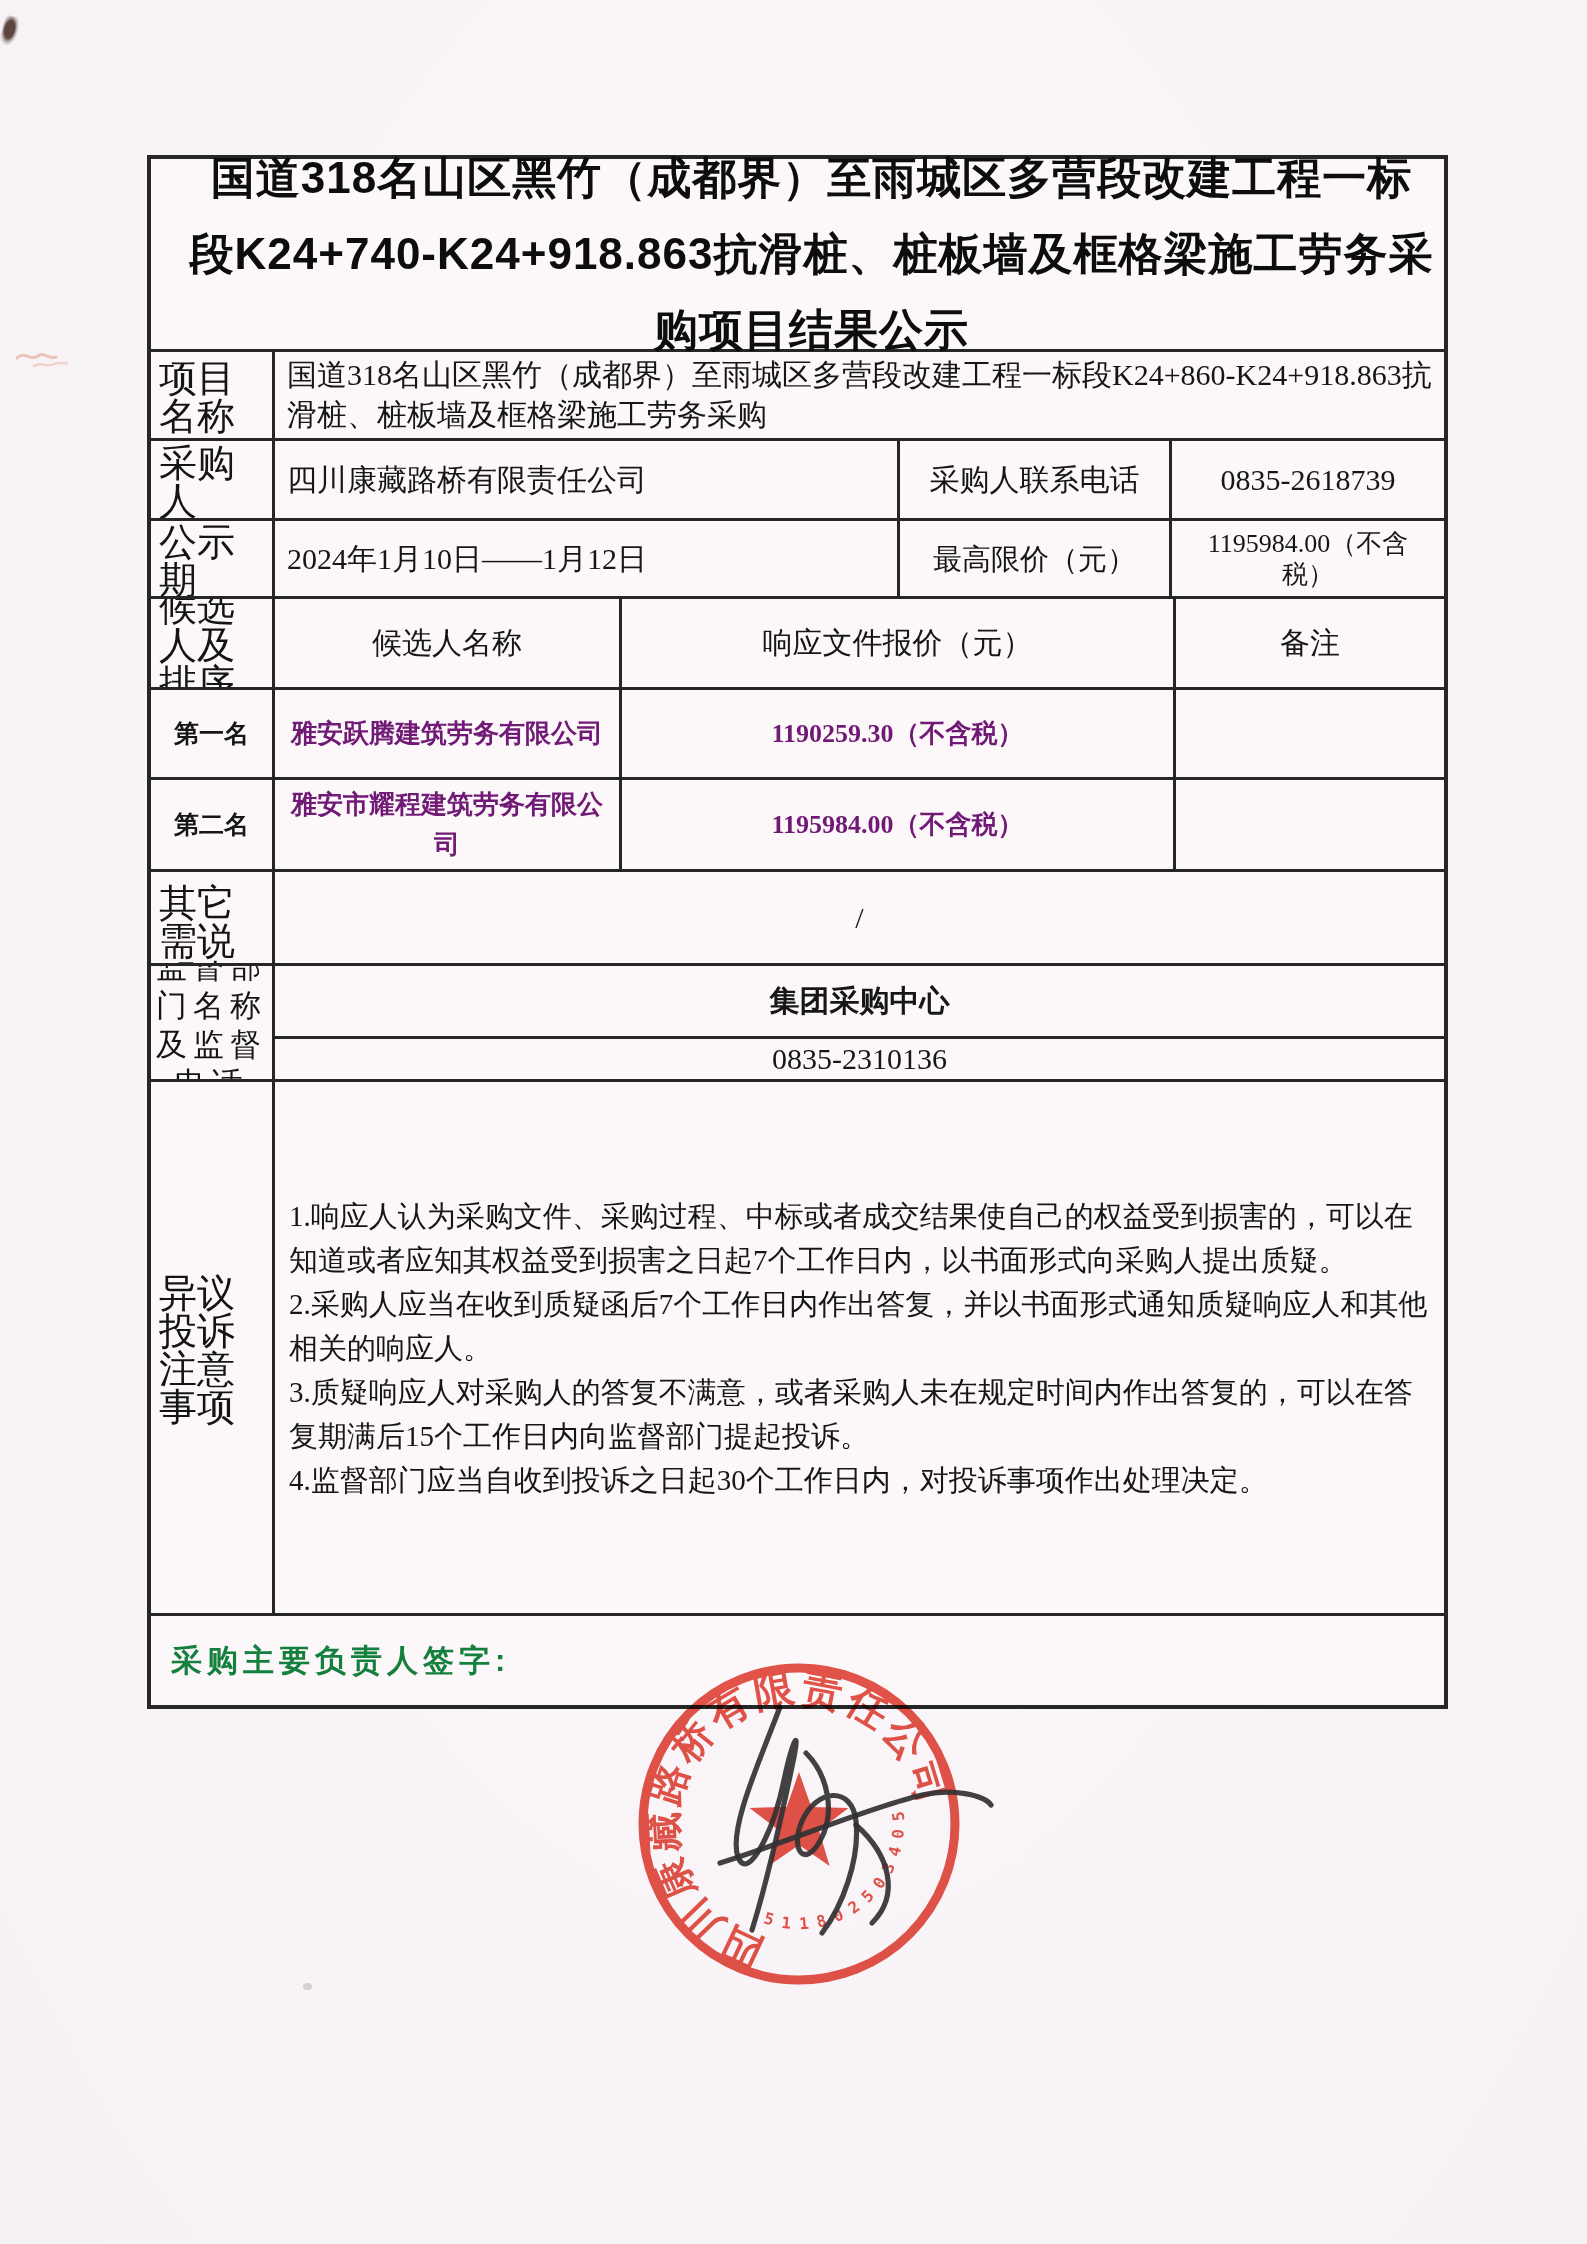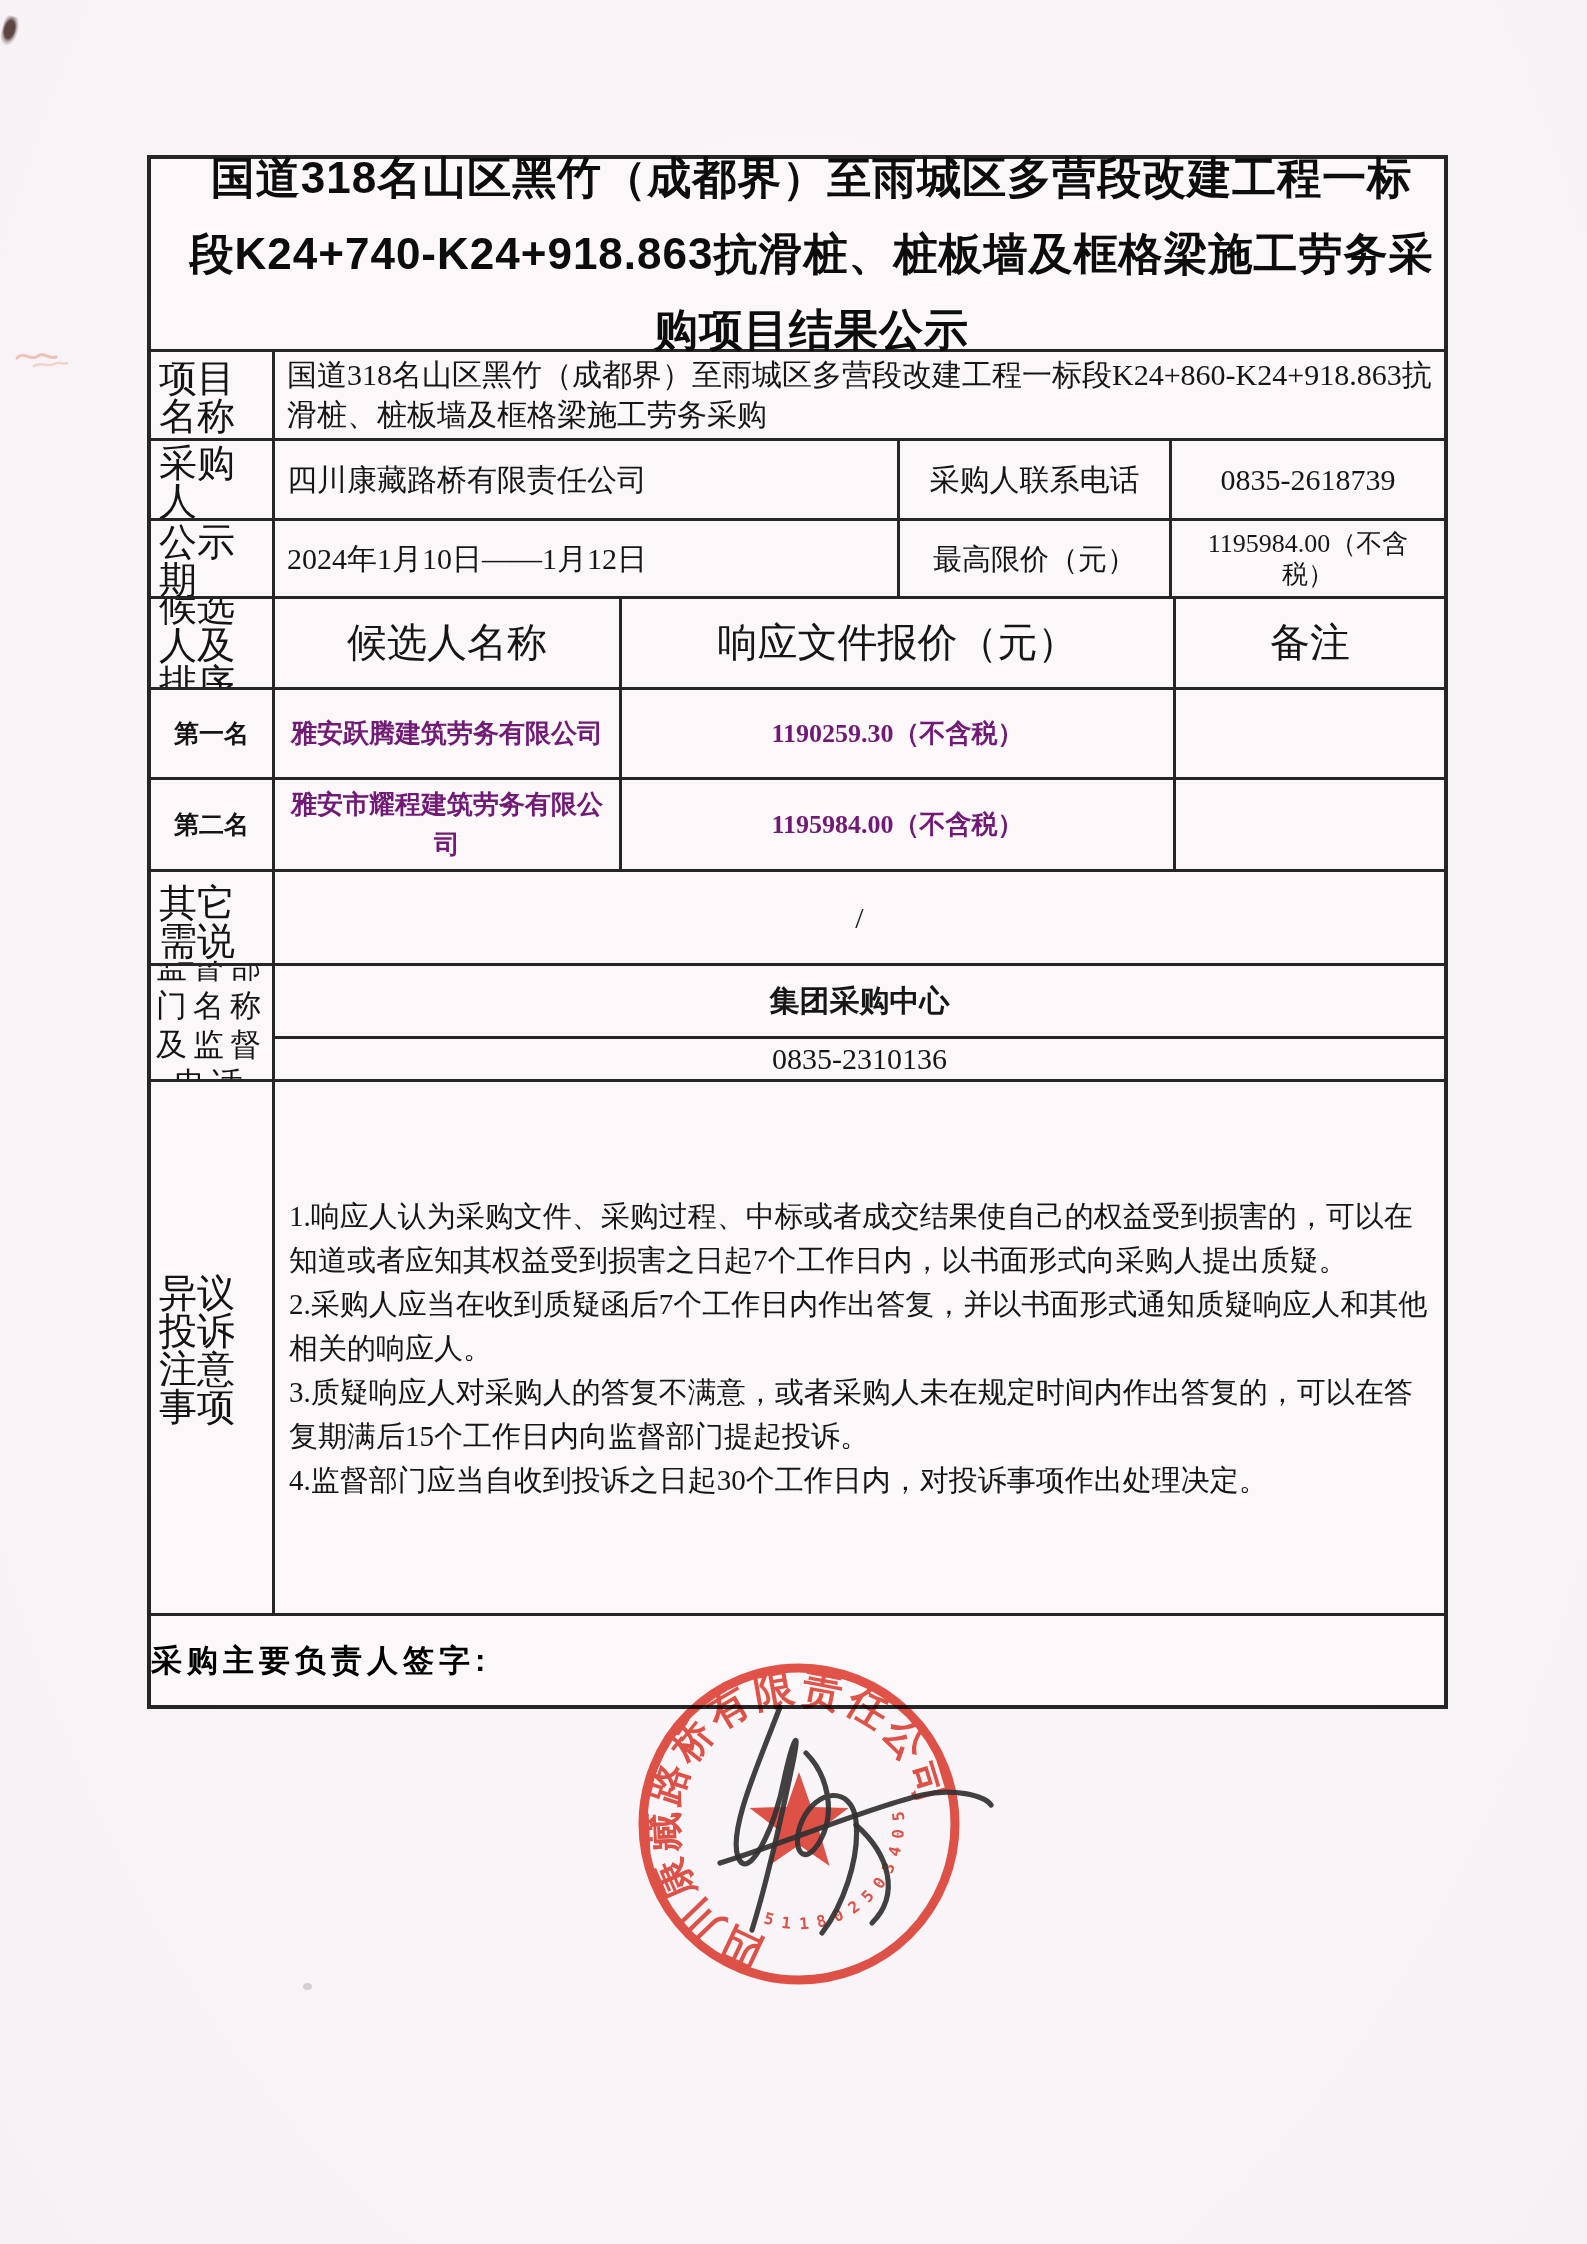--- a/index.html
+++ b/index.html
@@ -33,27 +33,27 @@
   }
 
   .lab{font-size:38px;line-height:38px;padding:4px 2px 0 8px;color:#141414;}
   .lab-top{justify-content:flex-start;padding-top:8px;}
   .lab-sup{text-align:center;letter-spacing:6px;padding-left:2px;font-size:31px;line-height:39px;}
   .val{font-size:30px;line-height:40px;padding:0 12px;}
   .ctr{text-align:center;}
   .small{font-size:26px;line-height:31px;}
   .cand{font-size:26px;font-weight:700;color:#701a75;}
   .rank{font-size:25px;font-weight:700;text-align:center;padding:0 2px;}
-  .hdr{font-size:40px;}
+  .hdr{font-size:30px;}
   .sub{box-sizing:border-box;display:flex;align-items:center;justify-content:center;}
   .sub-top{height:77px;border-bottom:3px solid #262626;}
   .sub-bot{flex:1;}
   .obj{font-size:29px;line-height:44px;padding:0 16px 0 14px;}
   .obj p{margin:0;}
-  .sign{font-size:31px;letter-spacing:5px;font-family:"Liberation Sans","DejaVu Sans",sans-serif;font-weight:600;color:#000000;}
+  .sign{font-size:31px;letter-spacing:5px;padding-left:20px;font-family:"Liberation Sans","DejaVu Sans",sans-serif;font-weight:600;color:#15803d;}
 
   .stamp{position:absolute;left:570px;top:1645px;width:450px;height:360px;mix-blend-mode:multiply;opacity:.93;z-index:5;}
   .seal-ring{fill:none;stroke-width:9;}
   .seal-txt{font-family:"Liberation Sans","DejaVu Sans",sans-serif;font-weight:600;font-size:40px;letter-spacing:4px;}
   .seal-serial{font-family:"DejaVu Sans Mono","Liberation Mono",monospace;font-weight:700;font-size:16px;letter-spacing:9px;}
   .sig{fill:none;stroke:#232323;stroke-width:5.2;stroke-linecap:round;stroke-linejoin:round;opacity:.92;}
 
   .mark{position:absolute;}
   .mark-topleft{left:2px;top:16px;width:16px;height:30px;background:radial-gradient(ellipse at 45% 45%, #5d4541 0 38%, rgba(93,69,65,.35) 55%, transparent 72%);transform:rotate(14deg);}
   .mark-pink{left:14px;top:340px;width:56px;height:34px;}

